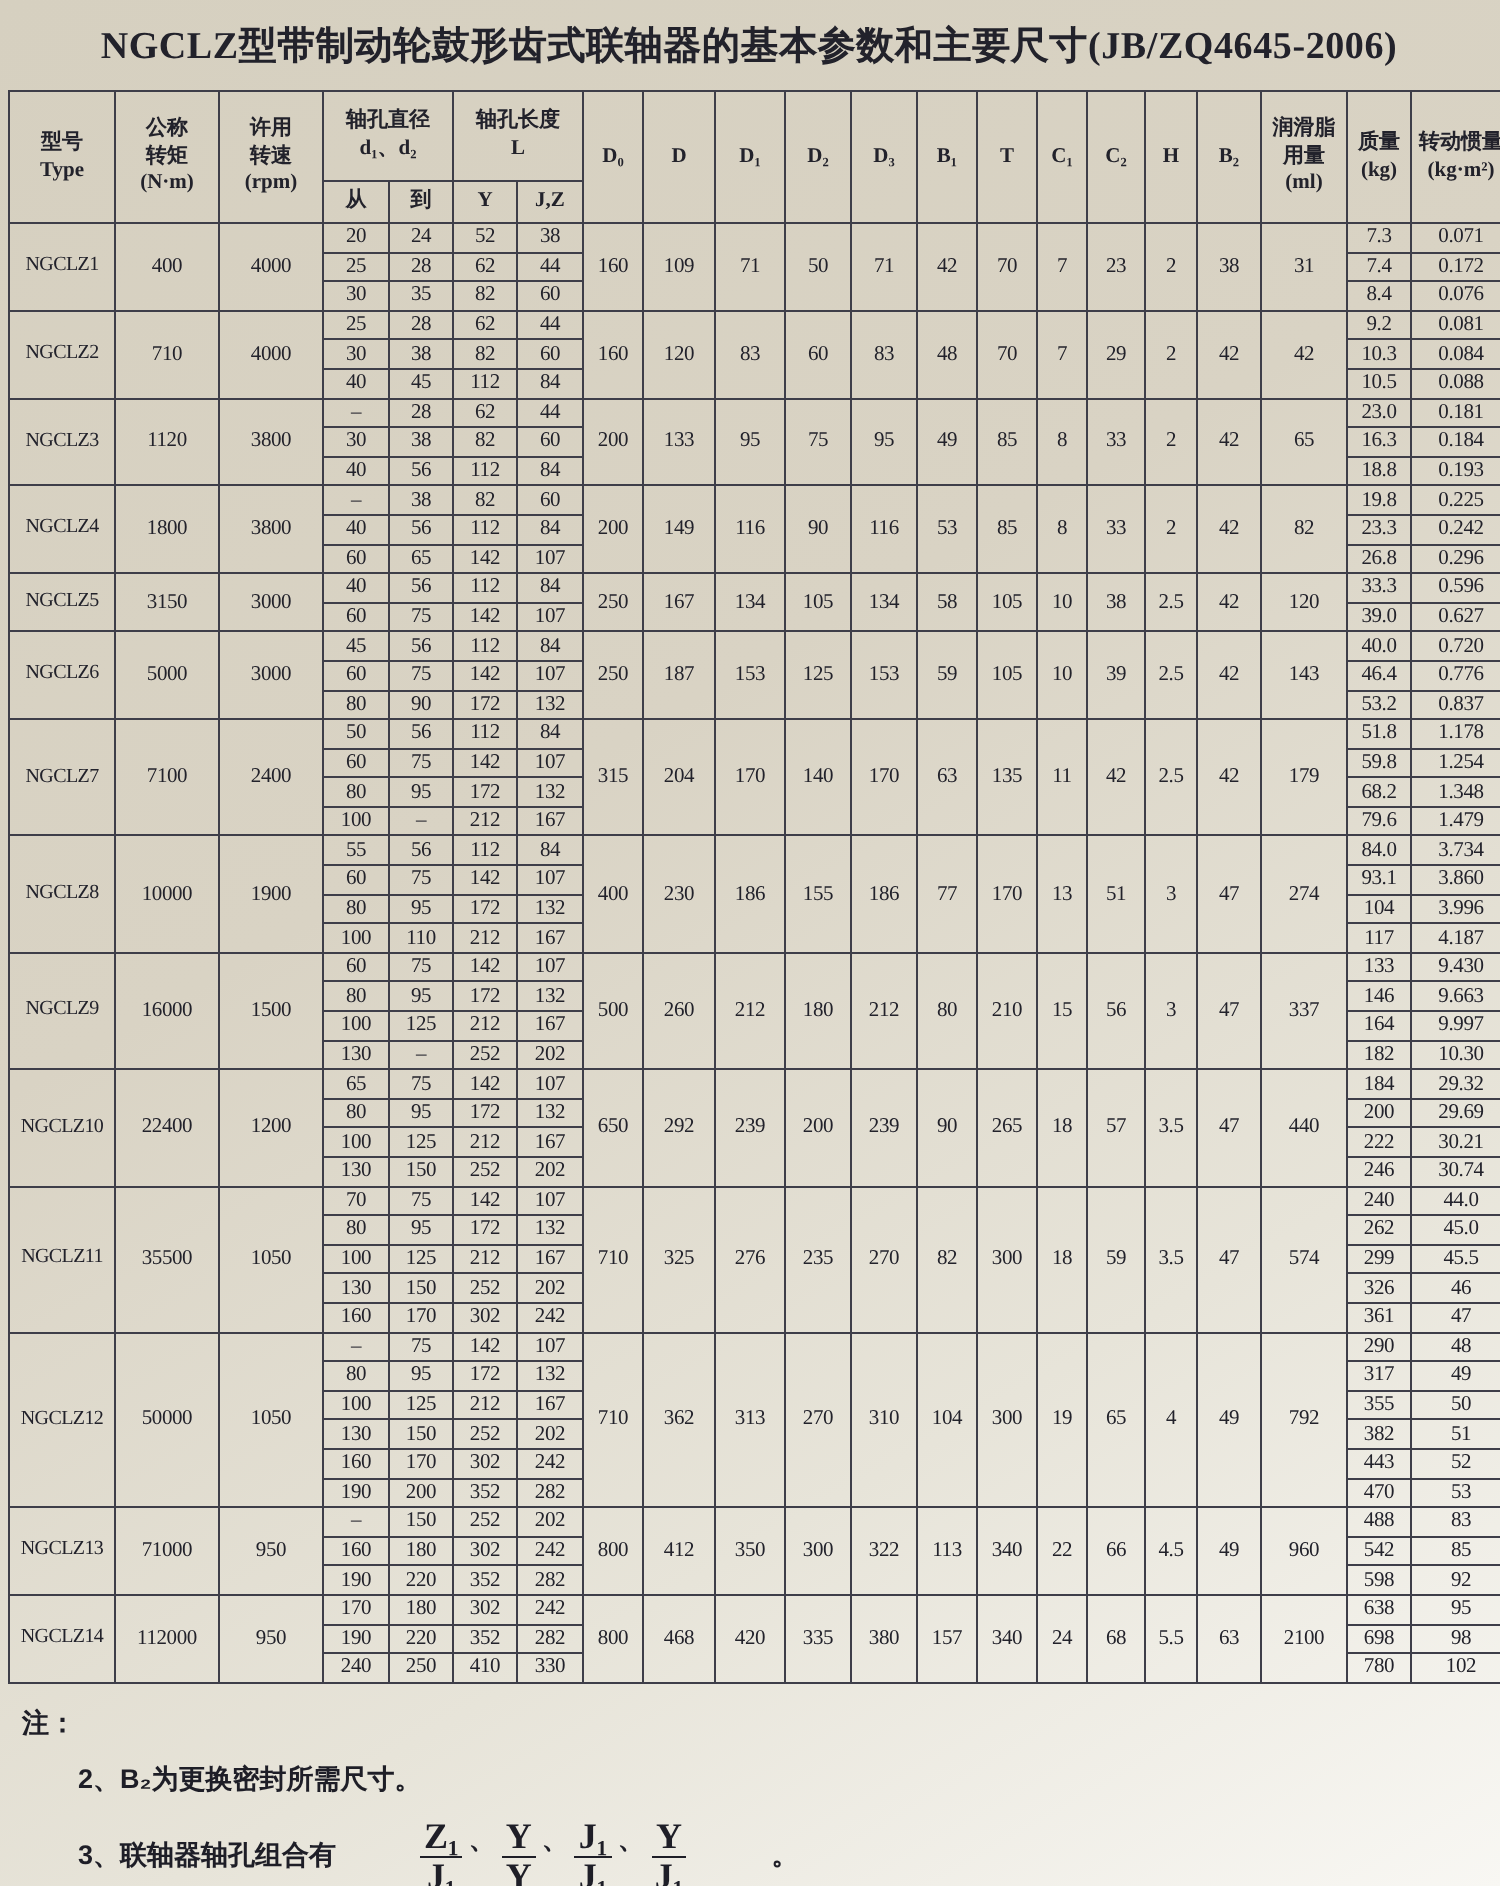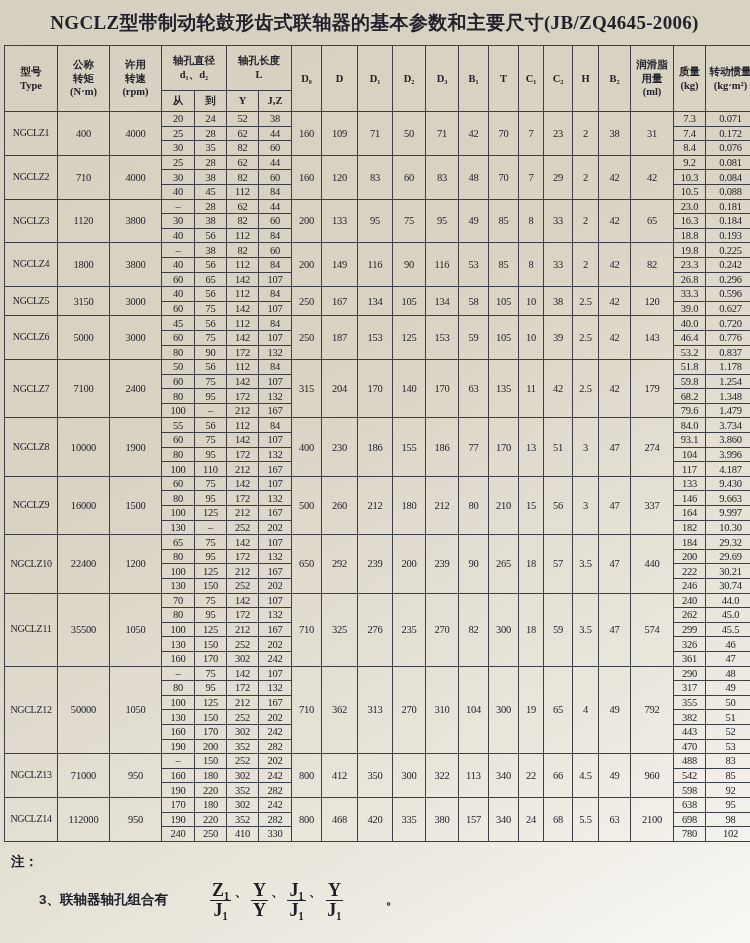--- a/index.html
+++ b/index.html
@@ -735,20 +735,23 @@
           <td>102</td>
         </tr>
       </tbody>
   </table>
 
   <div class="notes">
     <div class="note-row">
       <span>注：</span>
     </div>
     <div class="note-row indent">
+      <span>2、B₂为更换密封所需尺寸。</span>
+    </div>
+    <div class="note-row indent">
       <span class="note3-wrap">
         <span>3、联轴器轴孔组合有</span>
         <span><span class="frac">
               <span class="num">Z₁</span>
               <span class="den">J₁</span>
             </span><span class="frac-sep">、</span><span class="frac">
               <span class="num">Y</span>
               <span class="den">Y</span>
             </span><span class="frac-sep">、</span><span class="frac">
               <span class="num">J₁</span>

